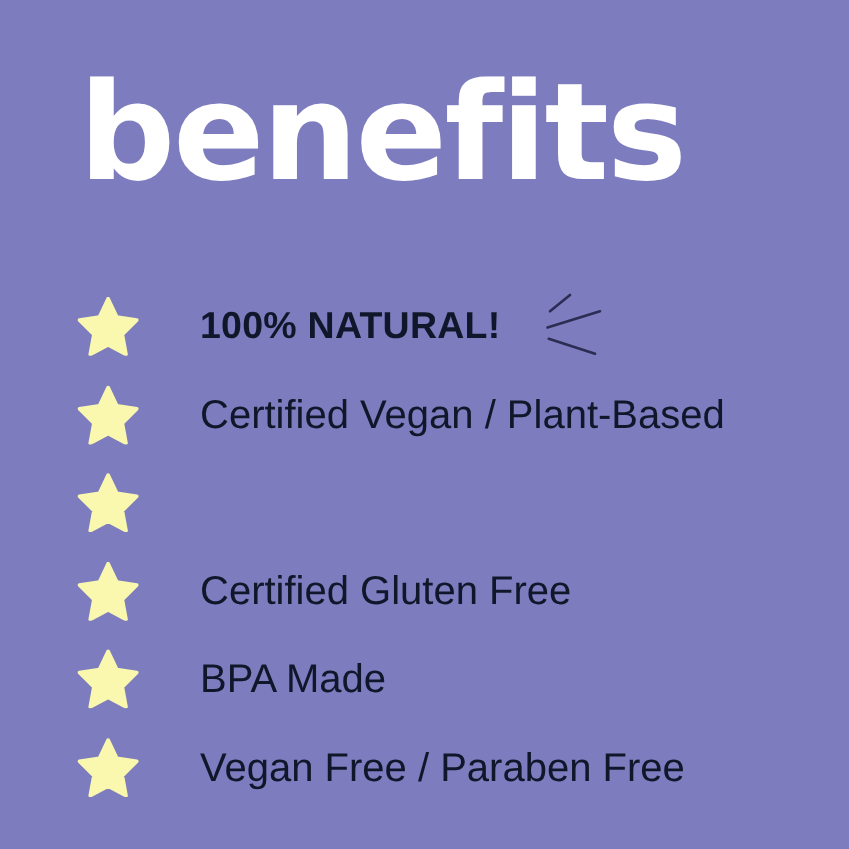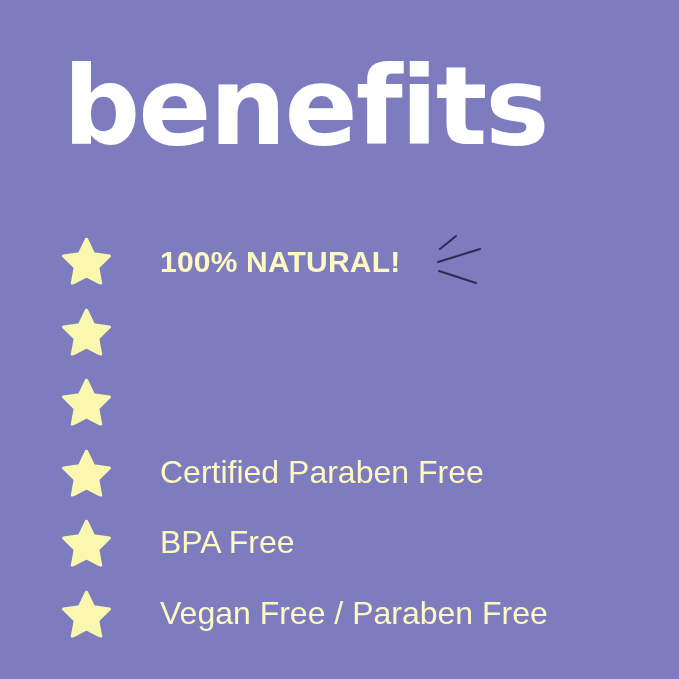--- a/index.html
+++ b/index.html
@@ -64,21 +64,21 @@
   .star-icon svg {
     display: block;
     width: 49px;
     height: 47px;
   }
   .benefit-label {
     position: absolute;
     left: 160px;
     top: 50%;
     transform: translateY(-50%);
-    color: #fef9c3;
+    color: #0f172a;
     font-family: "Liberation Sans", sans-serif;
     font-size: 32px;
     font-weight: normal;
     line-height: 1.1;
     white-space: nowrap;
     -webkit-font-smoothing: antialiased;
   }
   .benefit-row.emphasis .benefit-label {
     font-weight: bold;
     font-size: 30px;
@@ -126,46 +126,47 @@
         </svg>
       </span>
     </li>
 
     <li class="benefit-row">
       <span class="star-icon">
         <svg viewBox="0 0 50 48" xmlns="http://www.w3.org/2000/svg">
           <path d="M25 1.5 L32.2 16.6 L48.5 18.9 L36.6 30.6 L39.6 47 L25 39.2 L10.4 47 L13.4 30.6 L1.5 18.9 L17.8 16.6 Z" fill="#faf8ae" stroke="#faf8ae" stroke-width="3" stroke-linejoin="round"></path>
         </svg>
       </span>
+      <span class="benefit-label">Certified Vegan / Plant-Based</span>
     </li>
 
     <li class="benefit-row">
       <span class="star-icon">
         <svg viewBox="0 0 50 48" xmlns="http://www.w3.org/2000/svg">
           <path d="M25 1.5 L32.2 16.6 L48.5 18.9 L36.6 30.6 L39.6 47 L25 39.2 L10.4 47 L13.4 30.6 L1.5 18.9 L17.8 16.6 Z" fill="#faf8ae" stroke="#faf8ae" stroke-width="3" stroke-linejoin="round"></path>
         </svg>
       </span>
     </li>
 
     <li class="benefit-row">
       <span class="star-icon">
         <svg viewBox="0 0 50 48" xmlns="http://www.w3.org/2000/svg">
           <path d="M25 1.5 L32.2 16.6 L48.5 18.9 L36.6 30.6 L39.6 47 L25 39.2 L10.4 47 L13.4 30.6 L1.5 18.9 L17.8 16.6 Z" fill="#faf8ae" stroke="#faf8ae" stroke-width="3" stroke-linejoin="round"></path>
         </svg>
       </span>
-      <span class="benefit-label">Certified Paraben Free</span>
+      <span class="benefit-label">Certified Gluten Free</span>
     </li>
 
     <li class="benefit-row">
       <span class="star-icon">
         <svg viewBox="0 0 50 48" xmlns="http://www.w3.org/2000/svg">
           <path d="M25 1.5 L32.2 16.6 L48.5 18.9 L36.6 30.6 L39.6 47 L25 39.2 L10.4 47 L13.4 30.6 L1.5 18.9 L17.8 16.6 Z" fill="#faf8ae" stroke="#faf8ae" stroke-width="3" stroke-linejoin="round"></path>
         </svg>
       </span>
-      <span class="benefit-label">BPA Free</span>
+      <span class="benefit-label">BPA Made</span>
     </li>
 
     <li class="benefit-row">
       <span class="star-icon">
         <svg viewBox="0 0 50 48" xmlns="http://www.w3.org/2000/svg">
           <path d="M25 1.5 L32.2 16.6 L48.5 18.9 L36.6 30.6 L39.6 47 L25 39.2 L10.4 47 L13.4 30.6 L1.5 18.9 L17.8 16.6 Z" fill="#faf8ae" stroke="#faf8ae" stroke-width="3" stroke-linejoin="round"></path>
         </svg>
       </span>
       <span class="benefit-label">Vegan Free / Paraben Free</span>
     </li>

